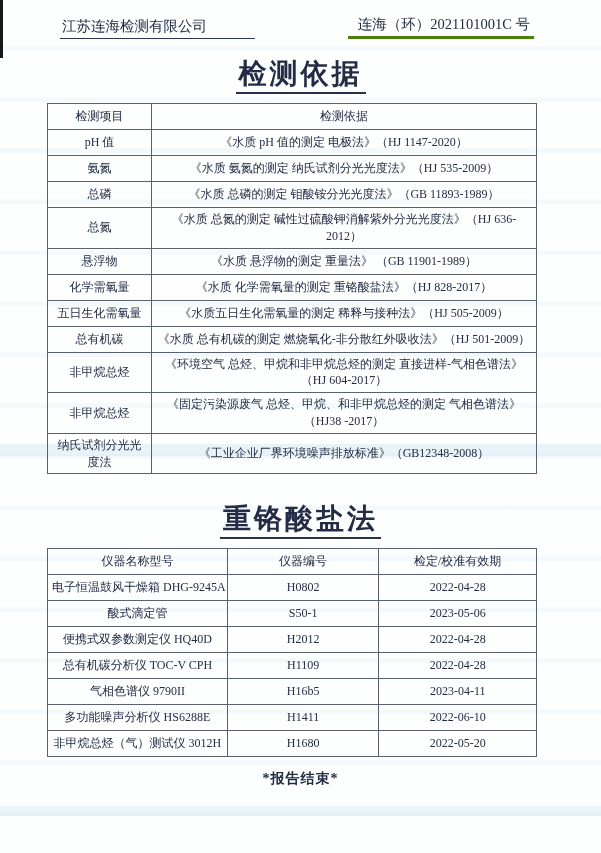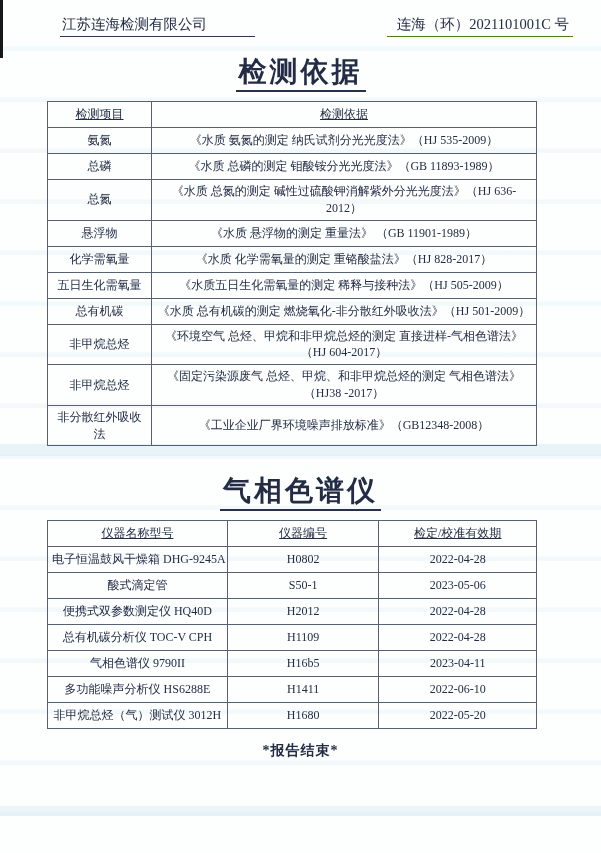--- a/index.html
+++ b/index.html
@@ -22,30 +22,30 @@
   }
   .streak { position:absolute; left:0; width:100%; pointer-events:none; }
   .streak.s1 { top:444px; height:12px; background:rgba(198,226,239,0.38); }
   .streak.s2 { top:806px; height:10px; background:rgba(198,226,239,0.30); }
   .corner-mark {
     position:absolute; left:0; top:0; width:3px; height:58px;
     background:#17171c;
   }
   .doc-header {
     display:flex; justify-content:space-between; align-items:flex-end;
-    padding:15px 28px 0 60px;
+    padding:15px 67px 0 60px;
     font-size:14.5px;
     position:relative;
   }
   .hdr-left {
     border-bottom:1px solid #2c3552;
     padding:0 48px 2px 2px;
   }
   .hdr-right {
-    border-bottom:1px solid #4d7c0f;
+    border-bottom:3px solid #4d7c0f;
     padding:0 4px 2px 10px;
   }
   .sec-title {
     text-align:center;
     margin:16px 0 10px 0;
     font-size:28px;
     font-weight:bold;
     letter-spacing:3px;
     position:relative;
   }
@@ -65,21 +65,21 @@
   }
   .tbl th, .tbl td {
     border:1px solid #59617. ;
     border:1px solid #596170;
     text-align:center;
     vertical-align:middle;
     padding:3px 4px;
     line-height:1.4;
     height:19px;
   }
-  .tbl th { font-weight:normal;text-decoration:underline; }
+  .tbl th { font-weight:normal; }
   .tbl-basis col.c1 { width:104px; }
   .tbl-equip col.c1 { width:178px; }
   .tbl-equip col.c2 { width:150px; }
   .tbl-equip col.c3 { width:156px; }
   .tbl-equip td:first-child { white-space:nowrap; }
   .end-note {
     text-align:center;
     margin-top:13px;
     font-size:14px;
     font-weight:bold;
@@ -111,20 +111,24 @@
         <col>
       </colgroup>
     <thead>
       <tr>
         <th>检测项目</th>
         <th>检测依据</th>
       </tr>
     </thead>
     <tbody>
         <tr>
+          <td>pH 值</td>
+          <td>《水质 pH 值的测定 电极法》（HJ 1147-2020）</td>
+        </tr>
+        <tr>
           <td>氨氮</td>
           <td>《水质 氨氮的测定 纳氏试剂分光光度法》（HJ 535-2009）</td>
         </tr>
         <tr>
           <td>总磷</td>
           <td>《水质 总磷的测定 钼酸铵分光光度法》（GB 11893-1989）</td>
         </tr>
         <tr>
           <td>总氮</td>
           <td>《水质 总氮的测定 碱性过硫酸钾消解紫外分光光度法》（HJ 636-2012）</td>
@@ -147,28 +151,28 @@
         </tr>
         <tr>
           <td>非甲烷总烃</td>
           <td>《环境空气 总烃、甲烷和非甲烷总烃的测定 直接进样-气相色谱法》（HJ 604-2017）</td>
         </tr>
         <tr>
           <td>非甲烷总烃</td>
           <td>《固定污染源废气 总烃、甲烷、和非甲烷总烃的测定 气相色谱法》（HJ38 -2017）</td>
         </tr>
         <tr>
-          <td>非分散红外吸收法</td>
+          <td>纳氏试剂分光光度法</td>
           <td>《工业企业厂界环境噪声排放标准》（GB12348-2008）</td>
         </tr>
       </tbody>
   </table>
 
   <div class="sec-title second">
-    <span class="u">气相色谱仪</span>
+    <span class="u">重铬酸盐法</span>
   </div>
 
   <table class="tbl tbl-equip">
     <colgroup>
         <col class="c1">
         <col class="c2">
         <col class="c3">
       </colgroup>
     <thead>
       <tr>

